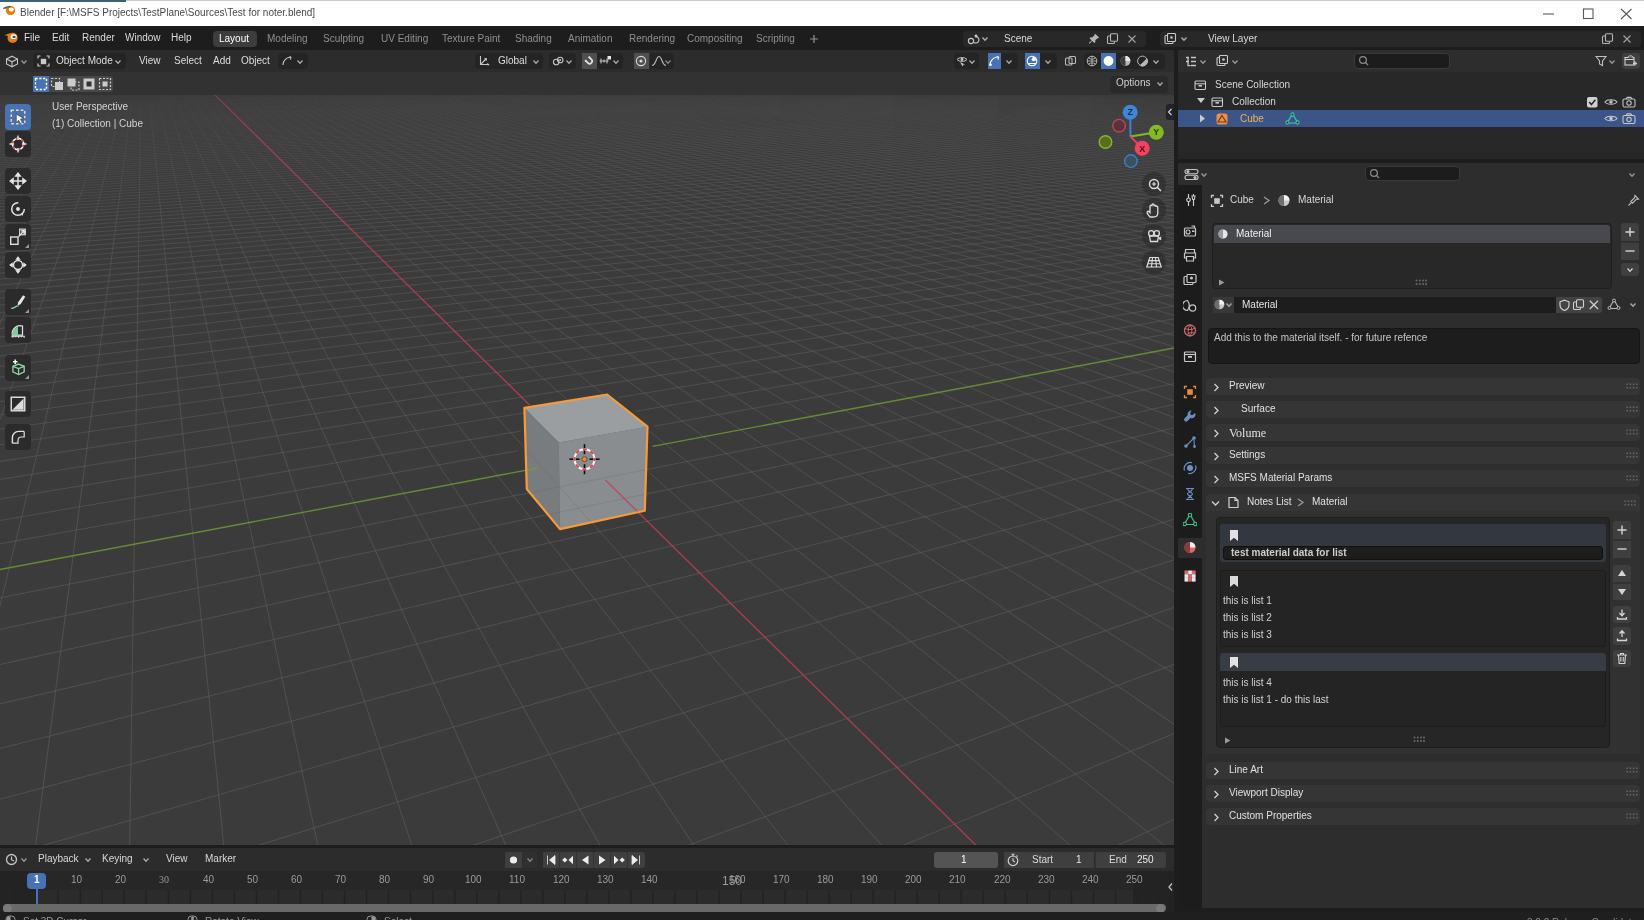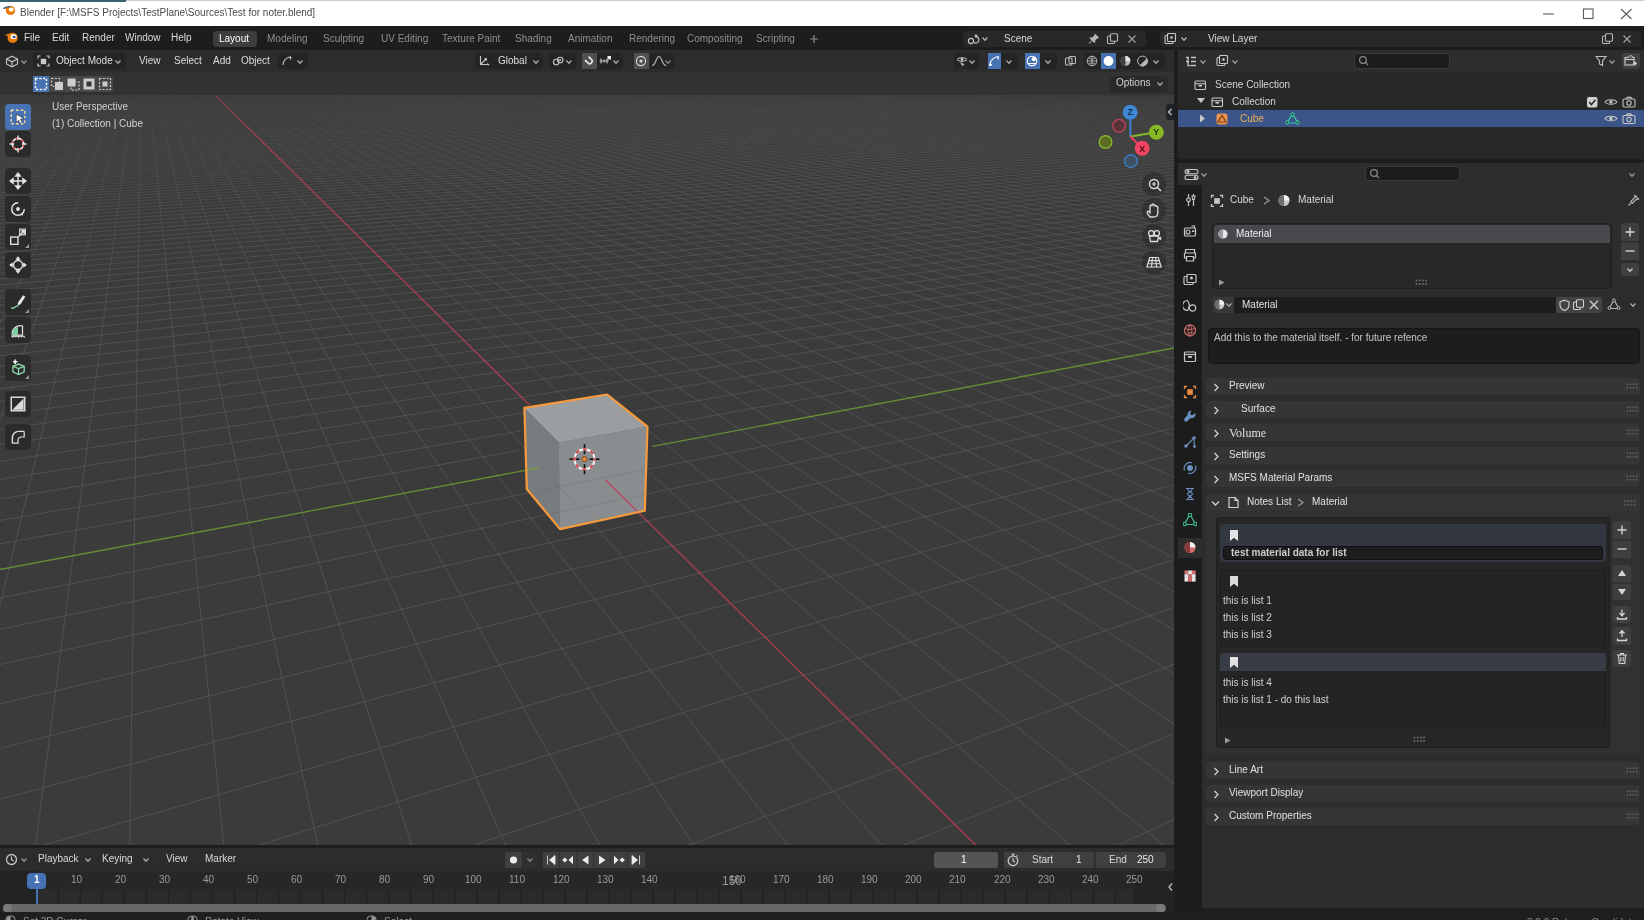--- a/index.html
+++ b/index.html
@@ -506,21 +506,21 @@
     <path d="M7 5v2.8l1.8 1.2M5.5 1.2h3M7 1.2v2M10.5 2.5l1 1" stroke="#d0d0d0" stroke-width="1.1" fill="none"></path>
   </svg>
 <div class="tx" style="left:1032px;top:854.5px;font-size:10px;color:#d8d8d8;font-weight:400;">Start</div>
 <div class="tx" style="left:1076px;top:854.5px;font-size:10px;color:#e8e8e8;font-weight:400;">1</div>
 <div class="tx" style="left:1109px;top:854.5px;font-size:10px;color:#d8d8d8;font-weight:400;">End</div>
 <div class="tx" style="left:1137px;top:854.5px;font-size:10px;color:#e8e8e8;font-weight:400;">250</div>
 <div class="ab" style="left:0px;top:871px;width:1174px;height:19px;background:#232323;"></div>
 <div class="ab" style="left:36px;top:871px;width:1098px;height:19px;background:#272727;"></div>
 <div class="tx" style="left:71.04500000000002px;top:874.5px;font-size:10px;color:#9a9a9a;font-weight:400;">10</div>
 <div class="tx" style="left:115.09500000000001px;top:874.5px;font-size:10px;color:#9a9a9a;font-weight:400;">20</div>
-<div class="tx" style="left:159.145px;top:874.5px;font-size:10px;color:#9a9a9a;font-weight:400;">30</div>
+<div class="tx" style="left:159.145px;top:874.5px;font-size:10px;color:#9a9a9a;font-weight:400;font-family:Liberation Serif, serif;">30</div>
 <div class="tx" style="left:203.19500000000002px;top:874.5px;font-size:10px;color:#9a9a9a;font-weight:400;">40</div>
 <div class="tx" style="left:247.245px;top:874.5px;font-size:10px;color:#9a9a9a;font-weight:400;">50</div>
 <div class="tx" style="left:291.295px;top:874.5px;font-size:10px;color:#9a9a9a;font-weight:400;">60</div>
 <div class="tx" style="left:335.34499999999997px;top:874.5px;font-size:10px;color:#9a9a9a;font-weight:400;">70</div>
 <div class="tx" style="left:379.395px;top:874.5px;font-size:10px;color:#9a9a9a;font-weight:400;">80</div>
 <div class="tx" style="left:423.445px;top:874.5px;font-size:10px;color:#9a9a9a;font-weight:400;">90</div>
 <div class="tx" style="left:464.94500000000005px;top:874.5px;font-size:10px;color:#9a9a9a;font-weight:400;">100</div>
 <div class="tx" style="left:508.995px;top:874.5px;font-size:10px;color:#9a9a9a;font-weight:400;">110</div>
 <div class="tx" style="left:553.0450000000001px;top:874.5px;font-size:10px;color:#9a9a9a;font-weight:400;">120</div>
 <div class="tx" style="left:597.095px;top:874.5px;font-size:10px;color:#9a9a9a;font-weight:400;">130</div>

